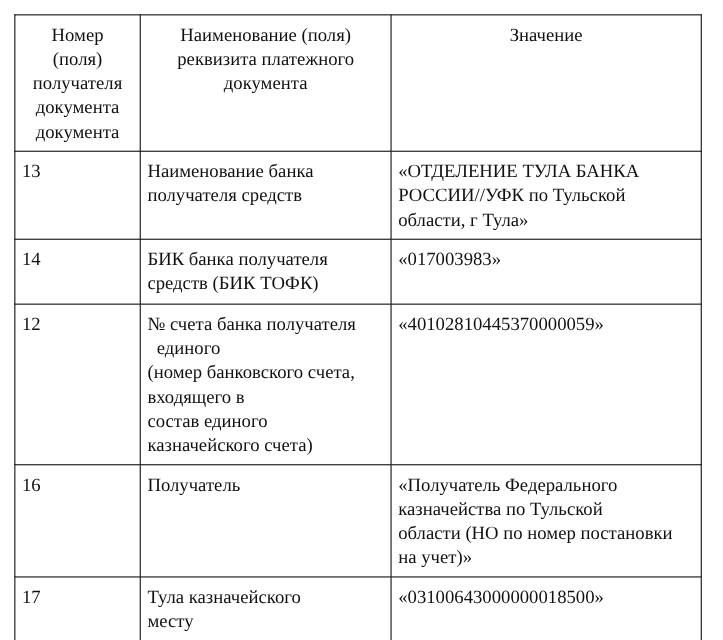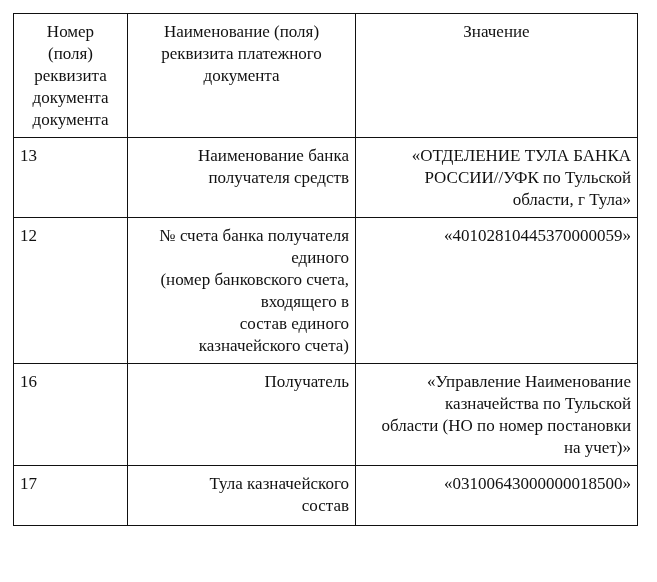--- a/index.html
+++ b/index.html
@@ -35,21 +35,21 @@
       text-align: center;
       padding-top: 7px;
     }
     .col-num { width: 114px; }
     .col-name { width: 228px; }
     .col-value { width: 282px; }
     td.num {
       padding-top: 7px;
     }
     td.name, td.value {
-      text-align: right;
+      text-align: left;
       padding-top: 7px;
     }
     .line { display: block; white-space: pre; }
     tr.h-head { height: 121px; }
     tr.h-13 { height: 79px; }
     tr.h-14 { height: 59px; }
     tr.h-15 { height: 141px; }
     tr.h-16 { height: 97px; }
     tr.h-17 { height: 60px; }
   </style>
@@ -60,21 +60,21 @@
   <colgroup>
     <col class="col-num">
     <col class="col-name">
     <col class="col-value">
   </colgroup>
   <thead>
     <tr class="h-head">
       <th>
         <span class="line">Номер</span>
         <span class="line">(поля)</span>
-        <span class="line">реквизита</span>
+        <span class="line">получателя</span>
         <span class="line">документа</span>
         <span class="line">документа</span>
       </th>
       <th>
         <span class="line">Наименование (поля)</span>
         <span class="line">реквизита платежного</span>
         <span class="line">документа</span>
       </th>
       <th>
         <span class="line">Значение</span>
@@ -87,50 +87,60 @@
       <td class="name">
         <span class="line">Наименование банка</span>
         <span class="line">получателя средств</span>
       </td>
       <td class="value">
         <span class="line">«ОТДЕЛЕНИЕ ТУЛА БАНКА</span>
         <span class="line">РОССИИ//УФК по Тульской</span>
         <span class="line">области, г Тула»</span>
       </td>
     </tr>
+    <tr class="h-14">
+      <td class="num">14</td>
+      <td class="name">
+        <span class="line">БИК банка получателя</span>
+        <span class="line">средств (БИК ТОФК)</span>
+      </td>
+      <td class="value">
+        <span class="line">«017003983»</span>
+      </td>
+    </tr>
     <tr class="h-15">
       <td class="num">12</td>
       <td class="name">
         <span class="line">№ счета банка получателя</span>
         <span class="line">  единого</span>
         <span class="line">(номер банковского счета,</span>
         <span class="line">входящего в</span>
         <span class="line">состав единого</span>
         <span class="line">казначейского счета)</span>
       </td>
       <td class="value">
         <span class="line">«40102810445370000059»</span>
       </td>
     </tr>
     <tr class="h-16">
       <td class="num">16</td>
       <td class="name">
         <span class="line">Получатель</span>
       </td>
       <td class="value">
-        <span class="line">«Управление Наименование</span>
+        <span class="line">«Получатель Федерального</span>
         <span class="line">казначейства по Тульской</span>
         <span class="line">области (НО по номер постановки</span>
         <span class="line">на учет)»</span>
       </td>
     </tr>
     <tr class="h-17">
       <td class="num">17</td>
       <td class="name">
         <span class="line">Тула казначейского</span>
-        <span class="line">состав</span>
+        <span class="line">месту</span>
       </td>
       <td class="value">
         <span class="line">«03100643000000018500»</span>
       </td>
     </tr>
   </tbody>
 </table>
 
 </body></html>

